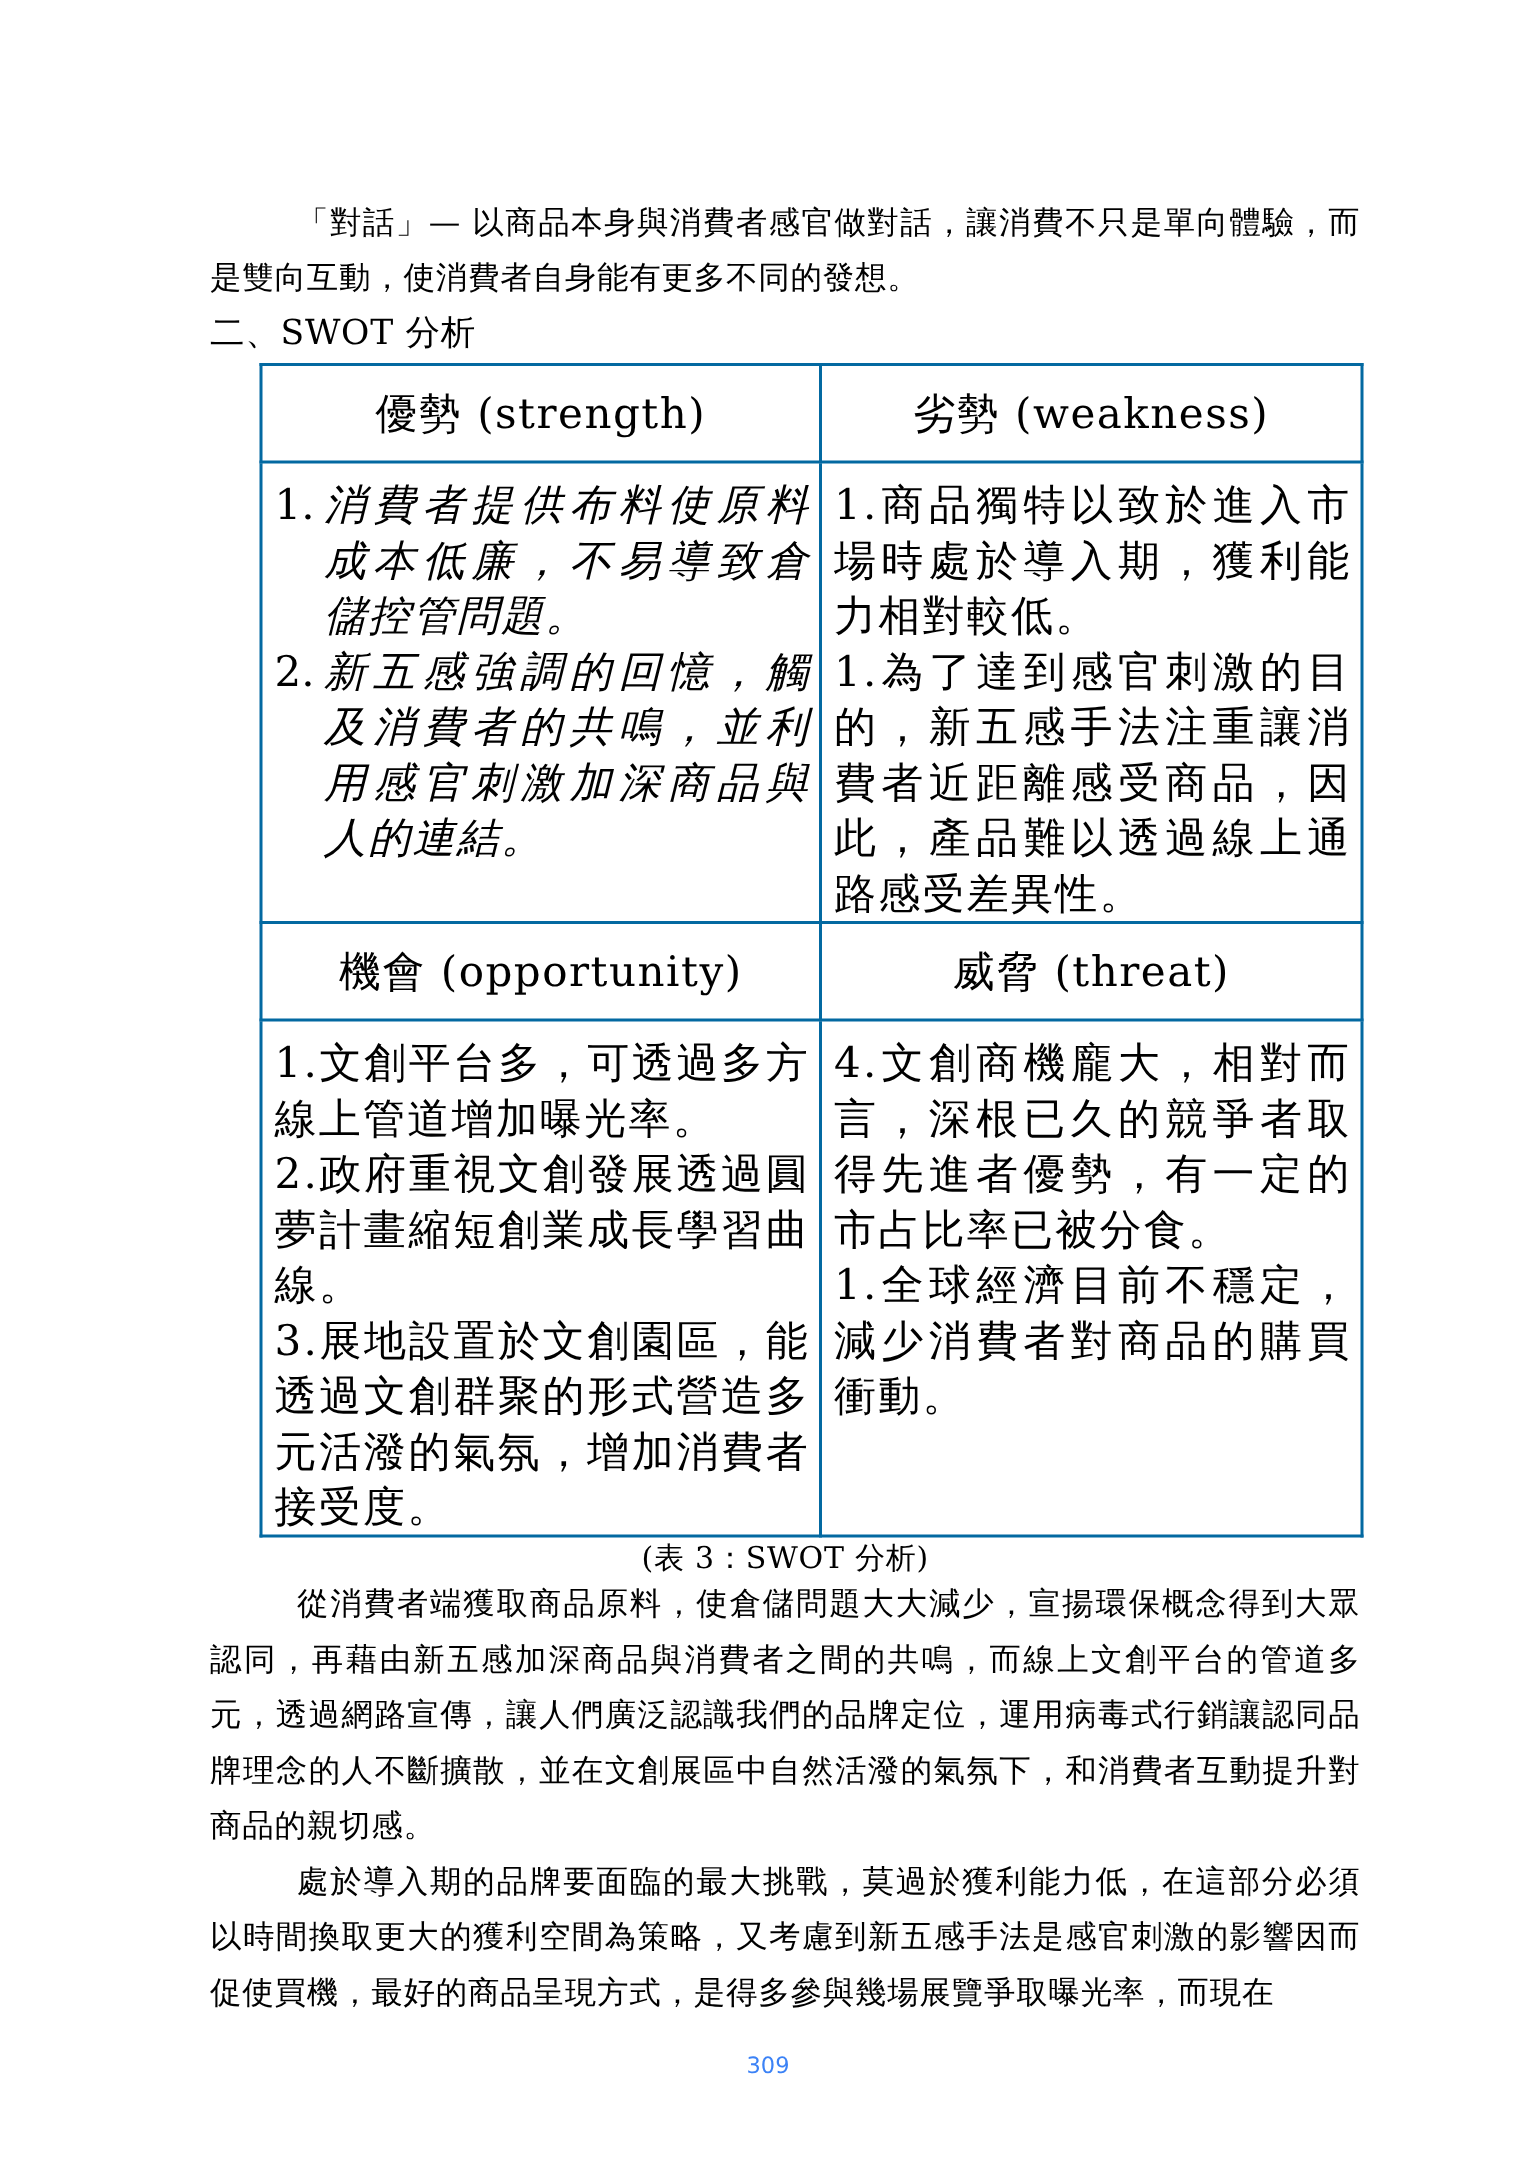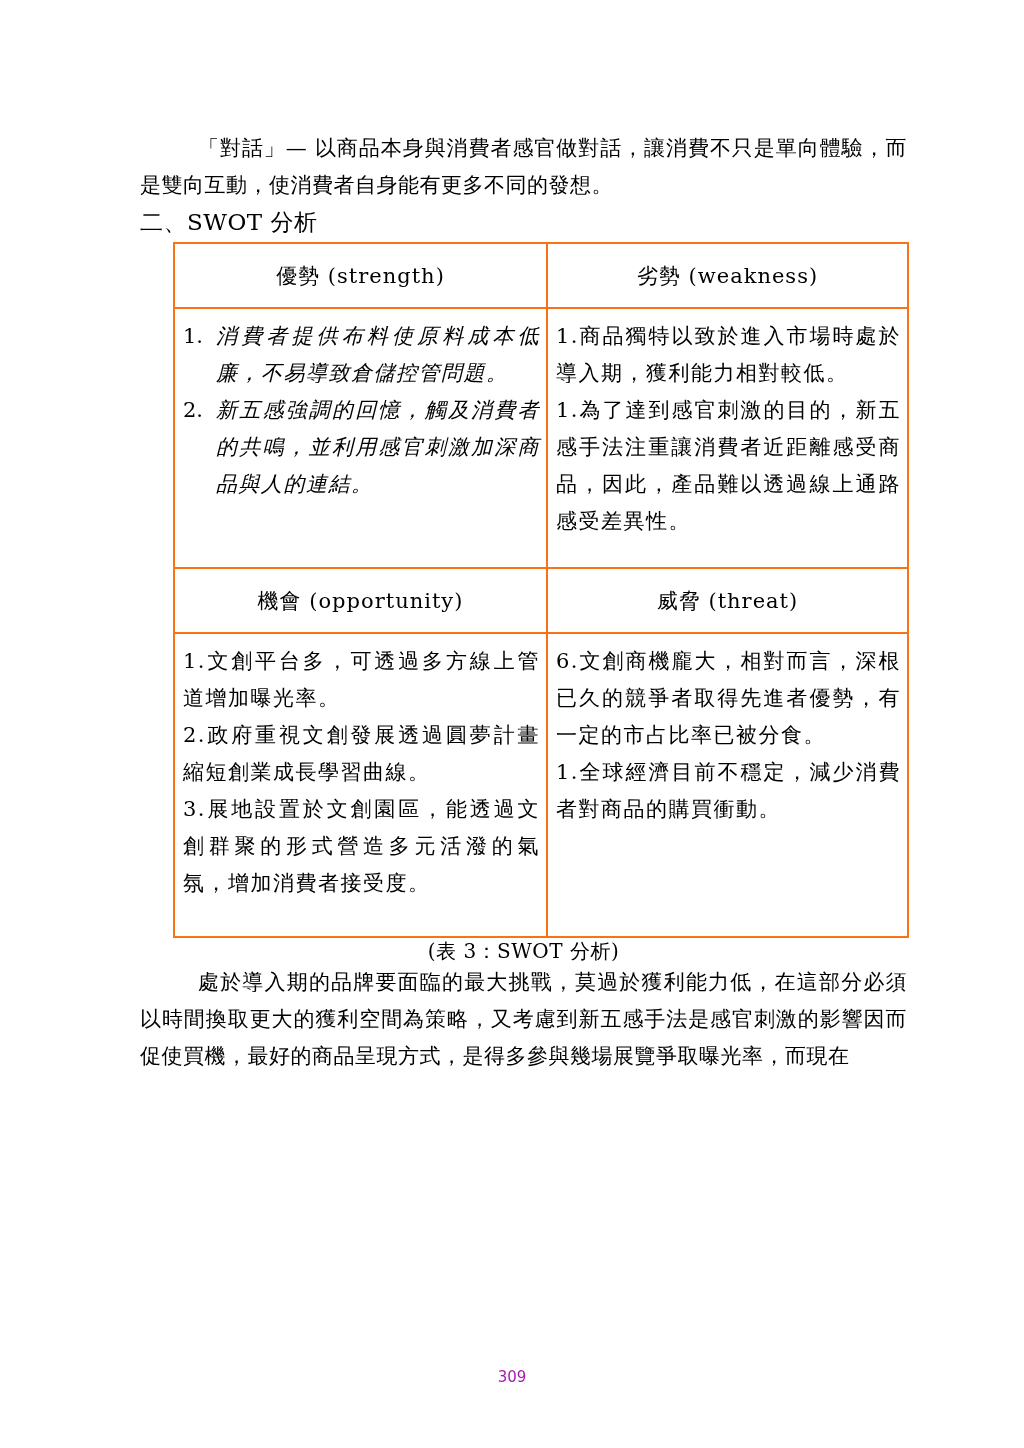--- a/index.html
+++ b/index.html
@@ -36,22 +36,22 @@
     letter-spacing: 0.5px;
   }
   .swot-table {
     border-collapse: collapse;
     table-layout: fixed;
     margin-left: 33px;
     margin-top: 1px;
     width: 734px;
   }
   .swot-table td {
-    border: 2px solid #f97316;
-    font-size: 21px;
+    border: 2px solid #0369a1;
+    font-size: 28px;
     vertical-align: top;
   }
   .swot-table td.th-cell {
     height: 63px;
     text-align: center;
     vertical-align: middle;
     letter-spacing: 1px;
     padding: 0;
   }
   .swot-table tr.row-sw td.body-cell { height: 249px; }
@@ -79,21 +79,21 @@
     letter-spacing: 0.5px;
   }
   .page-number {
     position: absolute;
     left: 0;
     right: 0;
     bottom: 62px;
     text-align: center;
     font-family: "DejaVu Sans", "Liberation Sans", sans-serif;
     font-size: 15px;
-    color: #a21caf;
+    color: #3b82f6;
   }
 </style>
 </head>
 <body>
 
 <div class="page">
   <div class="content">
 
     <p class="body-para indent">「對話」— 以商品本身與消費者感官做對話，讓消費不只是單向體驗，而是雙向互動，使消費者自身能有更多不同的發想。</p>
 
@@ -130,28 +130,29 @@
           <td class="th-cell">機會 (opportunity)</td>
           <td class="th-cell">威脅 (threat)</td>
         </tr>
         <tr class="row-ot">
           <td class="body-cell">
             <div class="flow-item">1.文創平台多，可透過多方線上管道增加曝光率。</div>
             <div class="flow-item">2.政府重視文創發展透過圓夢計畫縮短創業成長學習曲線。</div>
             <div class="flow-item">3.展地設置於文創園區，能透過文創群聚的形式營造多元活潑的氣氛，增加消費者接受度。</div>
           </td>
           <td class="body-cell">
-            <div class="flow-item">6.文創商機龐大，相對而言，深根已久的競爭者取得先進者優勢，有一定的市占比率已被分食。</div>
+            <div class="flow-item">4.文創商機龐大，相對而言，深根已久的競爭者取得先進者優勢，有一定的市占比率已被分食。</div>
             <div class="flow-item">1.全球經濟目前不穩定，減少消費者對商品的購買衝動。</div>
           </td>
         </tr>
       </tbody>
     </table>
 
     <div class="table-caption">(表 3：SWOT 分析)</div>
 
+    <p class="body-para indent">從消費者端獲取商品原料，使倉儲問題大大減少，宣揚環保概念得到大眾認同，再藉由新五感加深商品與消費者之間的共鳴，而線上文創平台的管道多元，透過網路宣傳，讓人們廣泛認識我們的品牌定位，運用病毒式行銷讓認同品牌理念的人不斷擴散，並在文創展區中自然活潑的氣氛下，和消費者互動提升對商品的親切感。</p>
 
     <p class="body-para indent">處於導入期的品牌要面臨的最大挑戰，莫過於獲利能力低，在這部分必須以時間換取更大的獲利空間為策略，又考慮到新五感手法是感官刺激的影響因而促使買機，最好的商品呈現方式，是得多參與幾場展覽爭取曝光率，而現在</p>
 
   </div>
 
   <div class="page-number">309</div>
 </div>
 
 </body></html>

